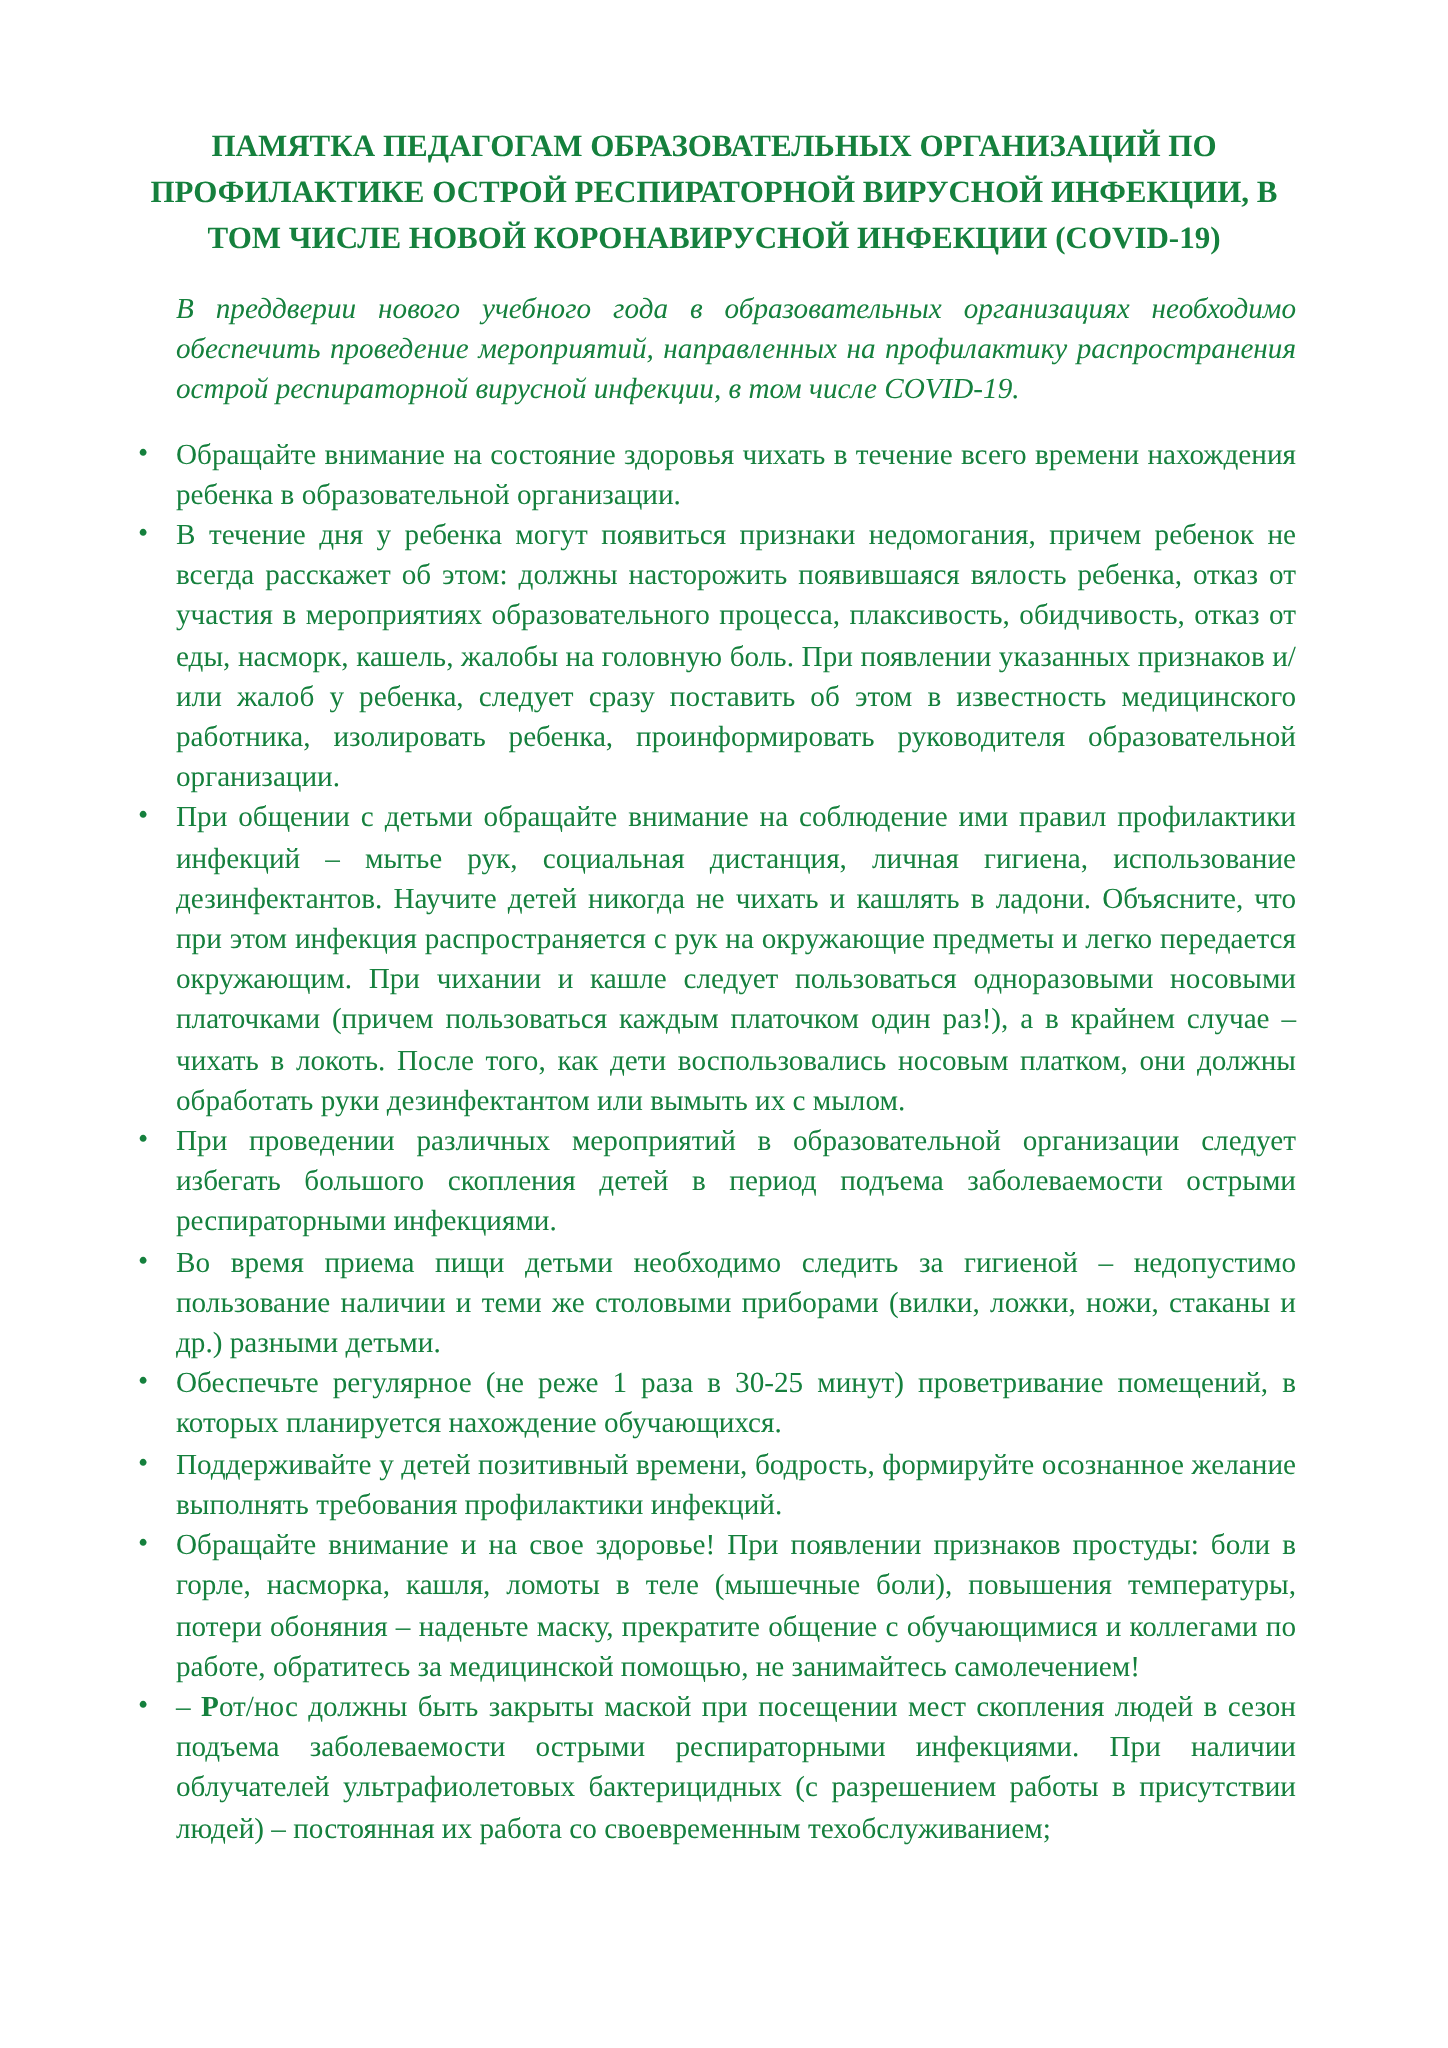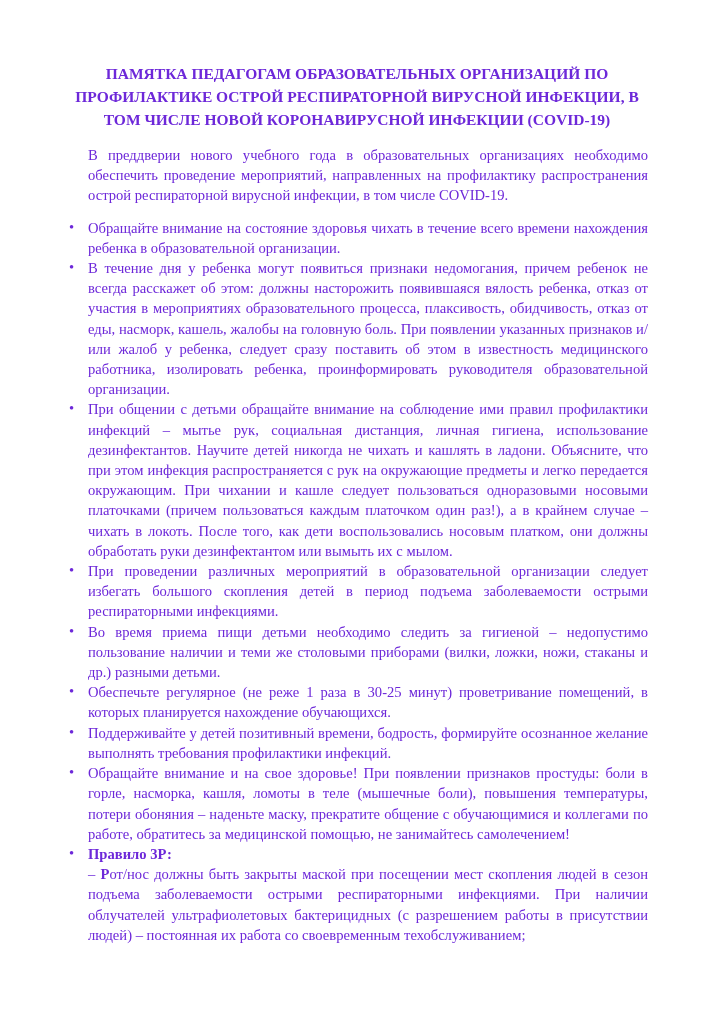--- a/index.html
+++ b/index.html
@@ -11,32 +11,33 @@
     position: relative;
     width: 724px;
     height: 1024px;
     box-sizing: border-box;
     background: #ffffff;
     padding: 62px 76px 0 66px;
     overflow: hidden;
     font-family: "Liberation Serif", "DejaVu Serif", serif;
     font-size: 14.6px;
     line-height: 20.2px;
-    color: #6d28d9;
+    color: #15803d;
   }
   .title {
     font-size: 15.5px;
     line-height: 23px;
     font-weight: bold;
     text-align: center;
     margin: 0 0 14px 0;
   }
   .intro {
     margin: 0 0 12px 22px;
     text-align: justify;
+    font-style: italic;
   }
   ul.bullets {
     list-style: none;
     margin: 0;
     padding: 0;
   }
   ul.bullets > li {
     position: relative;
     padding-left: 22px;
     text-align: justify;
@@ -110,18 +111,17 @@
       </li>
       <li>
         <span class="marker">•</span>
         <div class="bbody">
           <p>Обращайте внимание и на свое здоровье! При появлении признаков простуды: боли в горле, насморка, кашля, ломоты в теле (мышечные боли), повышения температуры, потери обоняния – наденьте маску, прекратите общение с обучающимися и коллегами по работе, обратитесь за медицинской помощью, не занимайтесь самолечением!</p>
         </div>
       </li>
       <li>
         <span class="marker">•</span>
         <div class="bbody">
-          <p class="bheading">Правило 3Р:</p>
           <p class="sub">– <b>Р</b>от/нос должны быть закрыты маской при посещении мест скопления людей в сезон подъема заболеваемости острыми респираторными инфекциями. При наличии облучателей ультрафиолетовых бактерицидных (с разрешением работы в присутствии людей) – постоянная их работа со своевременным техобслуживанием;</p>
         </div>
       </li>
     </ul>
 </div>
 
 </body></html>

